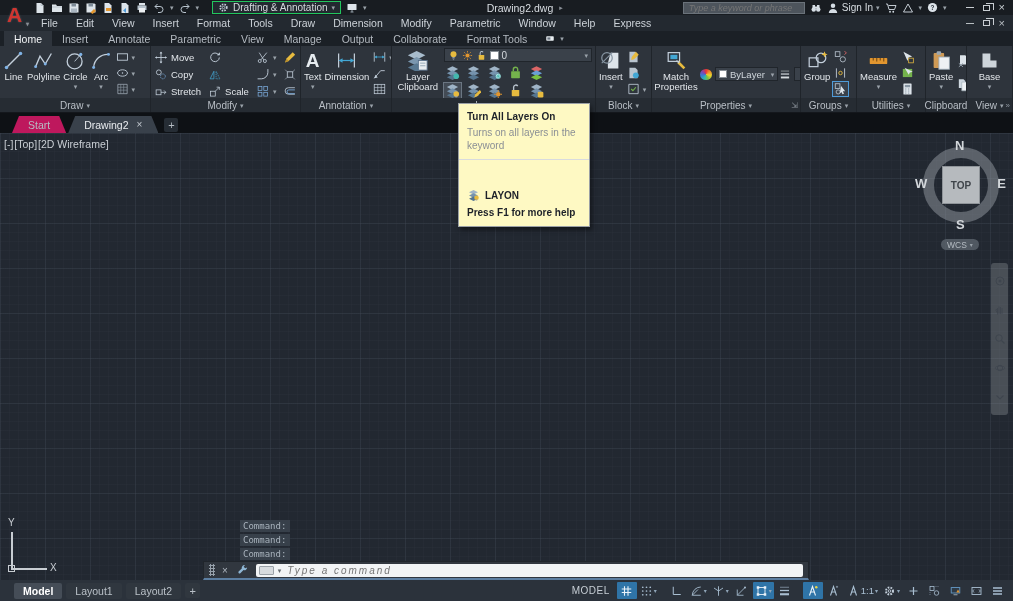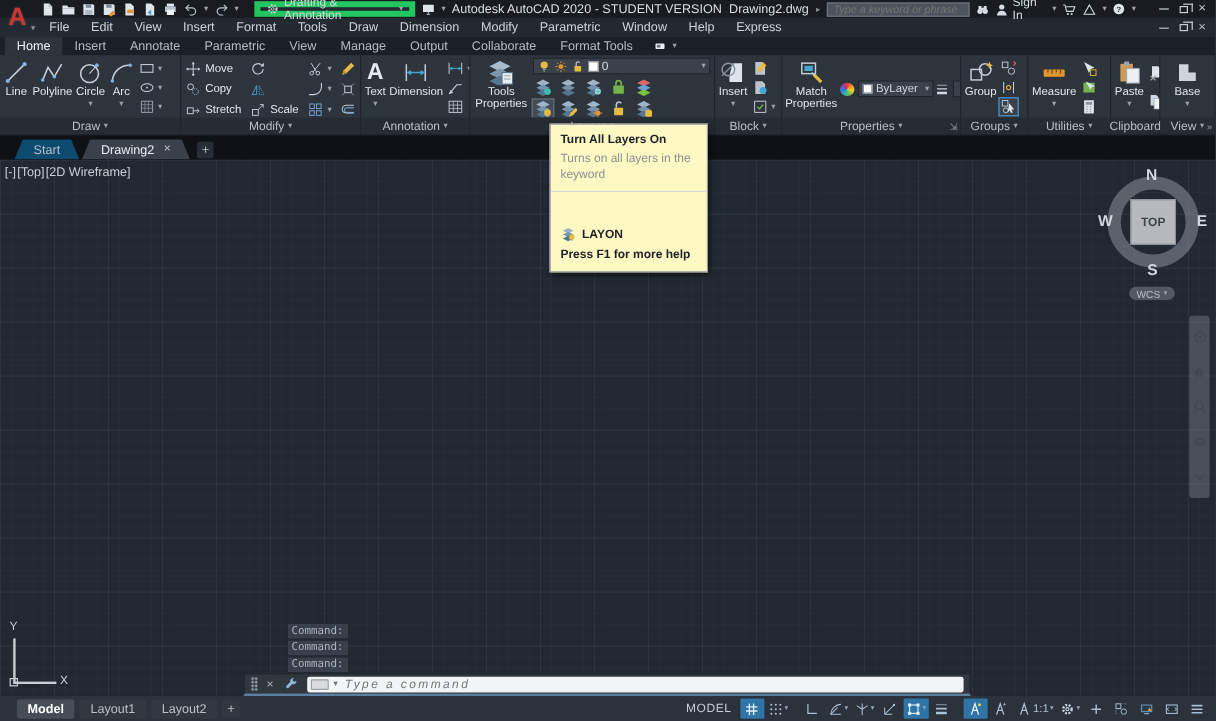--- a/index.html
+++ b/index.html
@@ -11,21 +11,21 @@
   .titlebar{position:absolute;top:0;left:0;right:0;height:15px;background:#181c21;
             display:flex;align-items:center;gap:5px;padding-left:34px;font-size:10px;z-index:6;}
   .logo{position:absolute;top:0;left:1px;width:27px;height:30px;display:flex;align-items:center;
         justify-content:center;font-size:21px;font-weight:bold;color:#cf3530;z-index:7;
         text-shadow:0 0 2px rgba(255,255,255,.25);}
   .logo .car{position:absolute;right:-1px;bottom:3px;font-size:6px;color:#8a9098;}
   .qat{display:flex;align-items:center;gap:5px;}
   .qbtn{width:12px;height:12px;display:flex;align-items:center;justify-content:center;}
   .qbtn svg{width:12px;height:12px;display:block;}
   .car{font-size:7px;color:#9aa2aa;line-height:1;}
-  .wsswitch{display:flex;align-items:center;gap:4px;background:#232930;border:5px solid #22c55e;
+  .wsswitch{display:flex;align-items:center;gap:4px;background:#232930;border:1px solid #22c55e;
             height:13px;padding:0 5px;margin-left:8px;font-size:10px;color:#d5dade;}
   .wsswitch .ic{width:11px;height:11px;}
   .ic svg{width:100%;height:100%;display:block;}
   .titlegrp{display:flex;align-items:center;gap:6px;margin:0 auto;}
   .apptitle{color:#d8dde2;font-size:10.5px;white-space:nowrap;}
   .docname{color:#d8dde2;font-size:10.5px;white-space:nowrap;}
   .tsep{color:#8a9098;font-size:7px;}
   .searchbox{display:flex;align-items:center;background:#4d545c;border:1px solid #6a727a;
              height:12px;width:122px;padding:0 3px;}
   .searchbox input{border:none;outline:none;background:transparent;font-style:italic;
@@ -95,21 +95,21 @@
   .dd{flex:1;display:flex;align-items:center;gap:3px;background:#3a414a;border:1px solid #20252b;
       height:14px;padding:0 3px;font-size:9.5px;color:#cfd5db;}
   .ddline{flex:1;height:1px;background:#c3cfdb;}
   .cwheel{width:12px;height:12px;border-radius:50%;
           background:conic-gradient(#e33,#ee8f2d,#ecd42c,#7ac143,#2fb6b2,#3a7bd5,#8246af,#e33);}
 
   
   .filetabs{position:absolute;top:113px;left:0;right:0;height:20px;background:#0e1115;
             display:flex;align-items:flex-end;padding-left:12px;gap:2px;z-index:5;}
   .ftab{height:17px;padding:0 16px;display:flex;align-items:center;gap:8px;font-size:10.5px;
-        color:#b6bdc4;background:#0c4a6e;clip-path:polygon(7px 0,calc(100% - 7px) 0,100% 100%,0 100%);}
+        color:#b6bdc4;background:#be185d;clip-path:polygon(7px 0,calc(100% - 7px) 0,100% 100%,0 100%);}
   .ftab.active{background:#39414b;color:#e9ecef;}
   .ftab .x{font-size:10px;color:#c2c8cf;}
   .ftplus{width:14px;height:14px;margin:0 0 1px 4px;background:#262d35;border-radius:2px;
           display:flex;align-items:center;justify-content:center;font-size:11px;color:#b6bdc4;}
 
   
   .canvas{position:absolute;top:133px;left:0;right:0;height:447px;background:#222831;
           background-image:
             linear-gradient(rgba(120,136,152,.10) 1px,transparent 1px),
             linear-gradient(90deg,rgba(120,136,152,.10) 1px,transparent 1px),
@@ -274,21 +274,20 @@
       <span class="car">▾</span>
     </div>
     <span class="qbtn">
         <svg viewBox="0 0 24 24" xmlns="http://www.w3.org/2000/svg" width="100%" height="100%">
           <rect x="3" y="4" width="18" height="12" rx="1" fill="#dde4ea"></rect>
           <path d="M9 20h6M12 16v4" stroke="#98a4af" stroke-width="2"></path>
         </svg>
       </span>
     <span class="car">▾</span>
     <div class="titlegrp">
-      <span class="apptitle">Autodesk AutoCAD 2020 - STUDENT VERSION</span>
       <span class="docname">Drawing2.dwg</span>
       <span class="tsep">▸</span>
     </div>
     <div class="searchbox">
       <input placeholder="Type a keyword or phrase" style="">
     </div>
     <span class="tbic ic">
         <svg viewBox="0 0 24 24" xmlns="http://www.w3.org/2000/svg" width="100%" height="100%">
           <circle cx="7.5" cy="15" r="4.5" fill="#d5dde4"></circle>
           <circle cx="16.5" cy="15" r="4.5" fill="#d5dde4"></circle>
@@ -630,21 +629,21 @@
         <div class="bt" style="width:46px">
           <span class="bic ic">
               <svg viewBox="0 0 24 24" xmlns="http://www.w3.org/2000/svg" width="100%" height="100%">
                 <path d="M11 1l10 5-10 5L1 6z" fill="#a8bccd"></path>
                 <path d="M11 8l10 5-10 5L1 13z" fill="#7b97af"></path>
                 <path d="M11 15l10 5-10 5L1 20z" fill="#587891"></path>
                 <rect x="13" y="12" width="10" height="11" fill="#e8edf1" stroke="#58708a"></rect>
                 <path d="M15 15h6M15 18h6" stroke="#8ea2b4"></path>
               </svg>
             </span>
-          <span>Tools Properties</span>
+          <span>Layer Clipboard</span>
         </div>
         <div class="lprow">
           <div class="lcombo">
             <span class="mi">
                 <svg viewBox="0 0 24 24" xmlns="http://www.w3.org/2000/svg" width="100%" height="100%">
                   <circle cx="12" cy="9" r="6.5" fill="#e7bb3f"></circle>
                   <path d="M9.5 15.5h5v3h-5z" fill="#98a4af"></path>
                   <path d="M10.5 21h3" stroke="#98a4af" stroke-width="1.5"></path>
                 </svg>
               </span>

